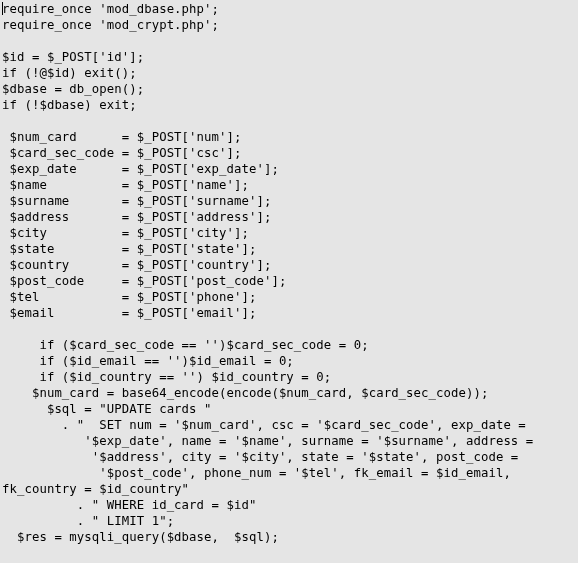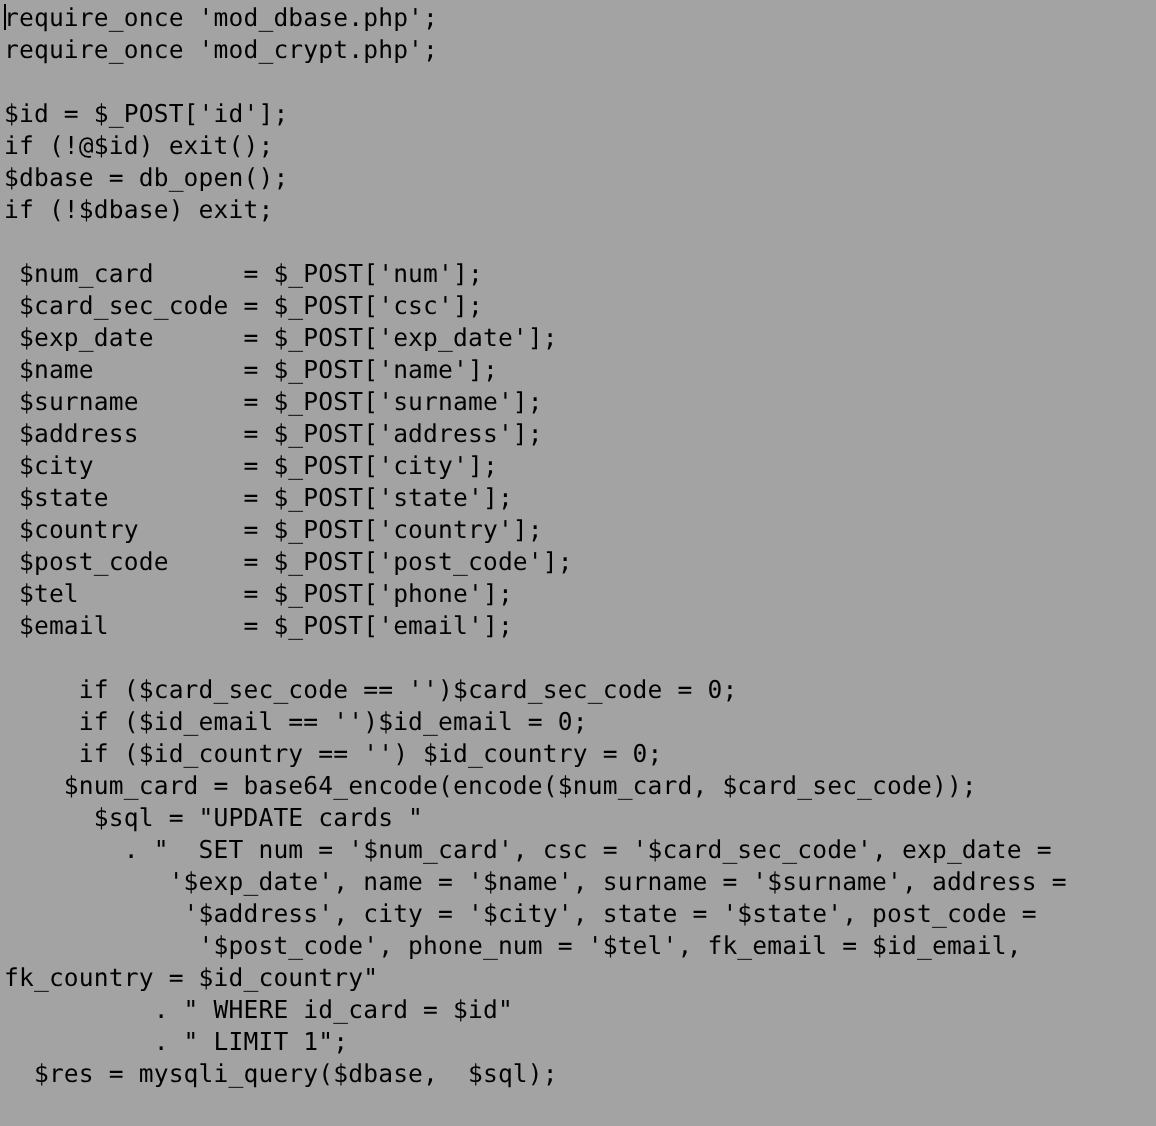--- a/index.html
+++ b/index.html
@@ -10,21 +10,21 @@
   body {
     width: 578px;
     height: 563px;
     overflow: hidden;
     font-family: "DejaVu Sans Mono", "Liberation Mono", monospace;
   }
   #code-view {
     position: relative;
     width: 578px;
     height: 563px;
-    background: #a3a3a3;
+    background: #e5e5e5;
     padding: 0;
     box-sizing: border-box;
   }
   #code-lines {
     position: absolute;
     top: 1px;
     left: 2px;
     margin: 0;
     padding: 0;
     font-family: "DejaVu Sans Mono", "Liberation Mono", monospace;

